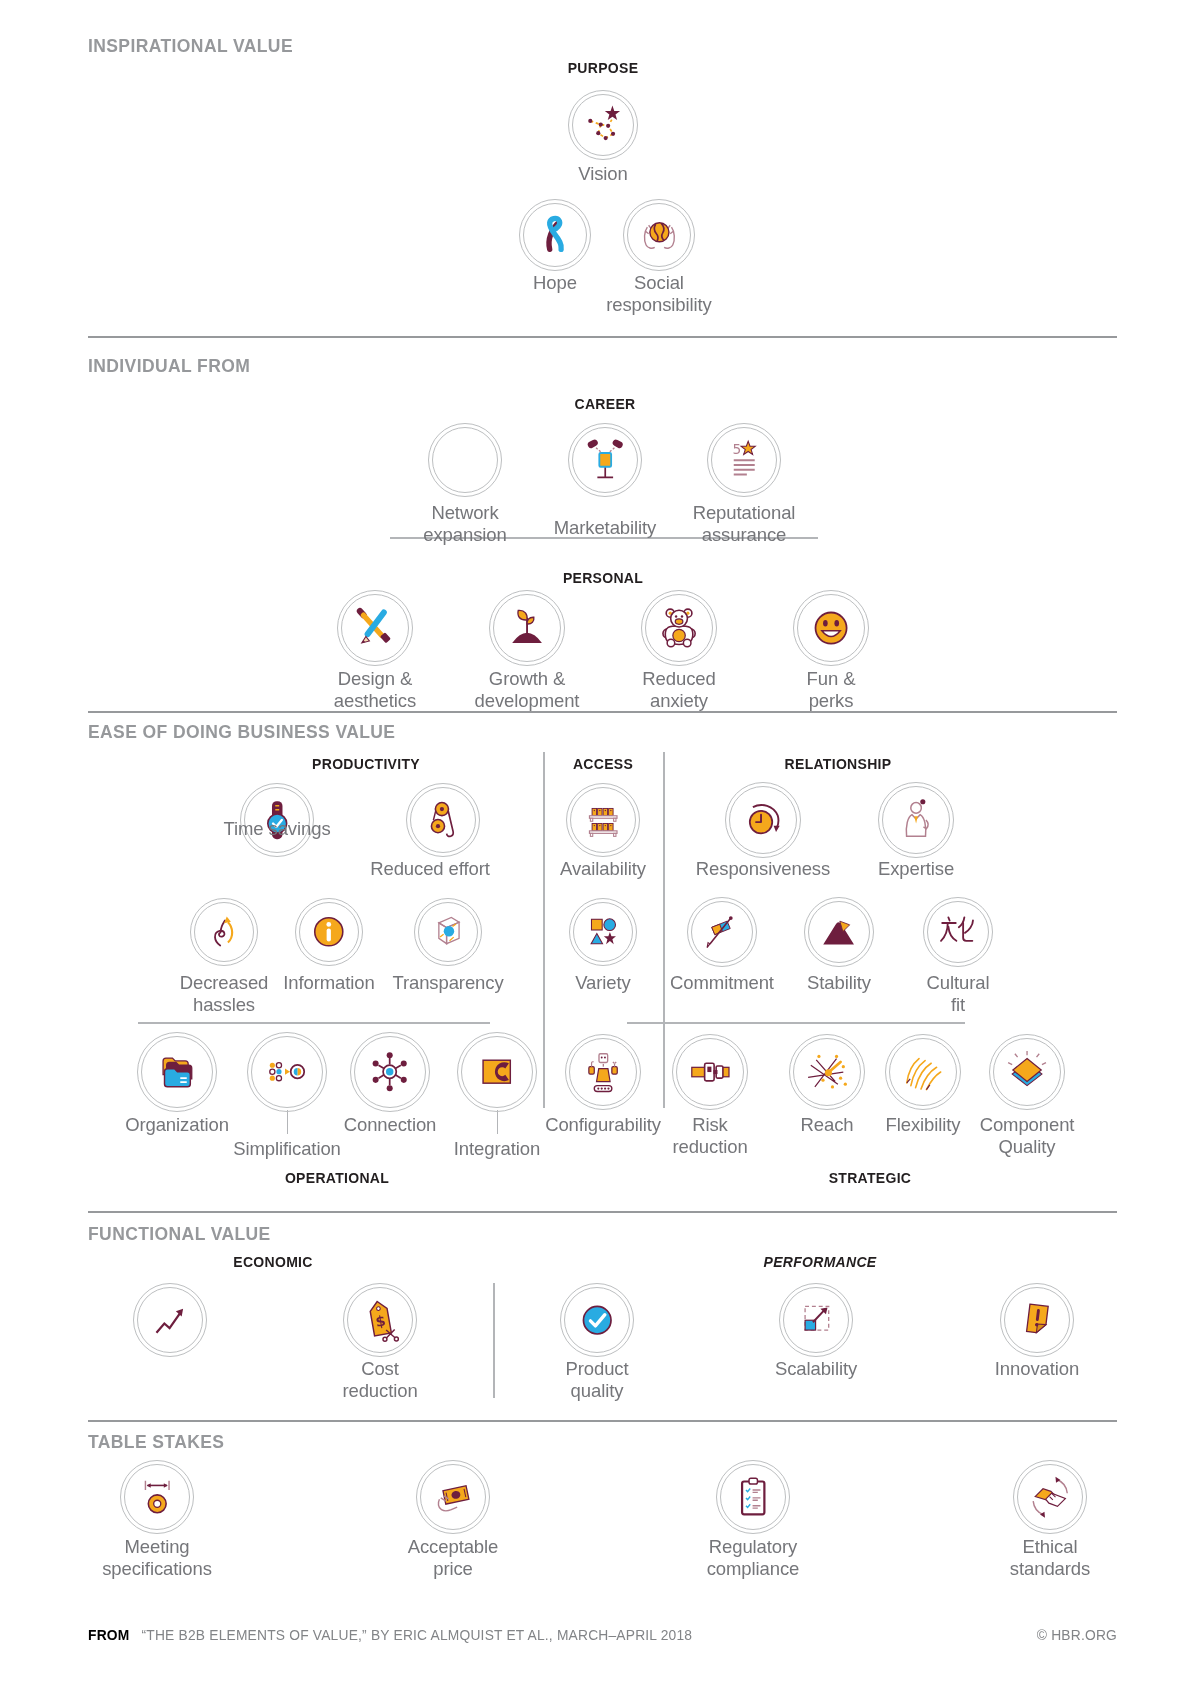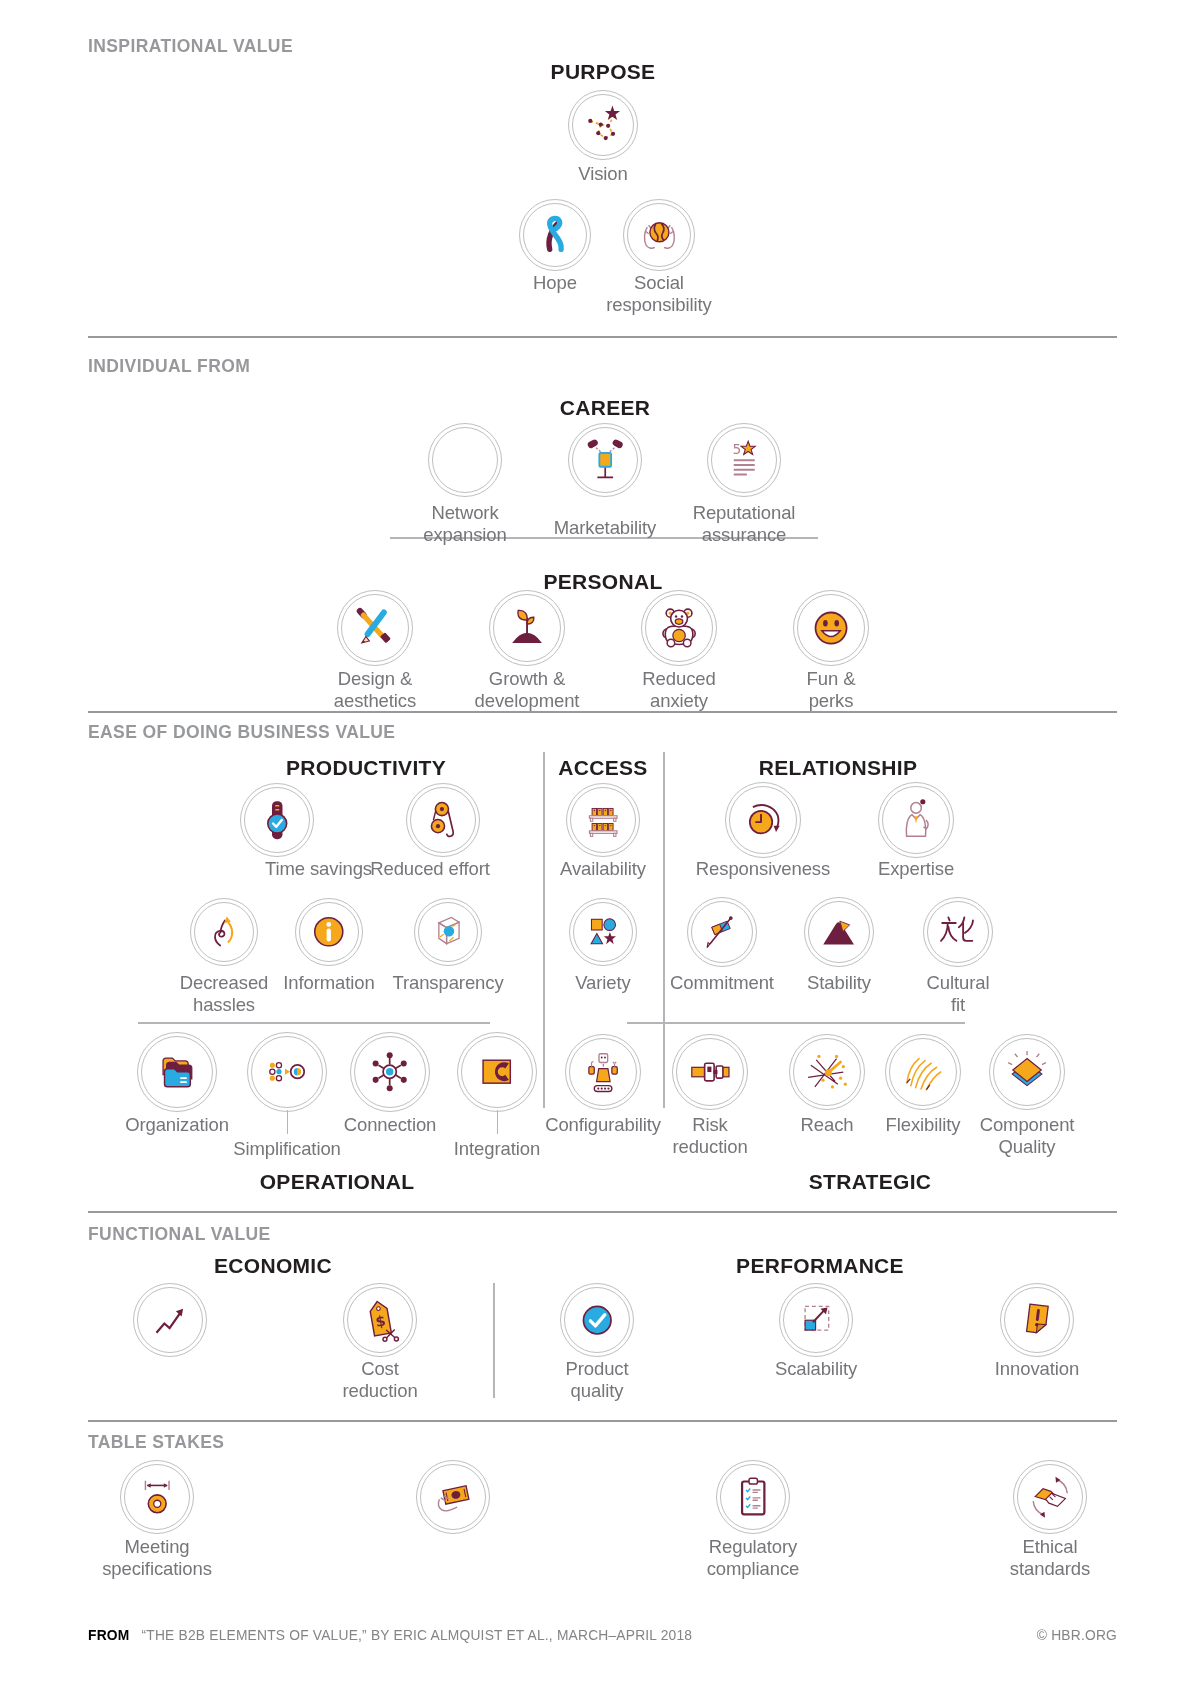--- a/index.html
+++ b/index.html
@@ -6,21 +6,21 @@
   .canvas{
     position:relative;width:1200px;height:1705px;background:#ffffff;
     font-family:"Liberation Sans","DejaVu Sans",sans-serif;overflow:hidden;
     margin:0 auto;
   }
   .section-label{
     position:absolute;font-size:17.5px;font-weight:700;letter-spacing:.4px;
     color:var(--c-sectionlabel);white-space:nowrap;
   }
   .group-title{
-    position:absolute;transform:translateX(-50%);font-size:21px;font-weight:700;
+    position:absolute;transform:translateX(-50%);font-size:14px;font-weight:700;
     letter-spacing:.3px;color:var(--c-heading);white-space:nowrap;
   }
   .icon-circle{
     position:absolute;border:1.2px solid var(--c-ring);border-radius:50%;
     display:flex;align-items:center;justify-content:center;background:#fff;box-sizing:border-box;
   }
   .icon-circle::after{
     content:'';position:absolute;inset:-5px;border:1.5px solid var(--c-ring);border-radius:50%;
   }
   .icon-circle svg{width:82%;height:82%;}
@@ -177,21 +177,21 @@
     <div class="group-title" style="left: 337px; top: 1170px;">OPERATIONAL</div>
     <div class="group-title" style="left: 870px; top: 1170px;">STRATEGIC</div>
     <div class="icon-circle" style="left: 244px; top: 787px; width: 66px; height: 66px;">
       <svg viewBox="0 0 40 40">
         <rect x="16" y="5.5" width="8" height="29" rx="3.6" fill="#6e1e3e"></rect>
         <path d="M18.5 9 H21.5 M18.5 12 H21.5" stroke="#f5a81c" stroke-width="1.1"></path>
         <circle cx="20" cy="22.5" r="7.2" fill="#29abe2" stroke="#6e1e3e" stroke-width="1.2"></circle>
         <path d="M16.8 22.5 L19.3 25 L23.5 19.8" stroke="#fff" stroke-width="1.8" fill="none" stroke-linecap="round" stroke-linejoin="round"></path>
       </svg>
     </div>
-    <div class="item-label" style="left: 277px; top: 858px; text-align: right;">Time savings</div>
+    <div class="item-label" style="left: 277px; top: 818px;">Time savings</div>
     <div class="icon-circle" style="left: 410px; top: 787px; width: 66px; height: 66px;">
       <svg viewBox="0 0 40 40">
         <path d="M14.2 13 L12.5 20" stroke="#6e1e3e" stroke-width="1.1" fill="none"></path>
         <circle cx="19" cy="11.5" r="5" fill="#f5a81c" stroke="#6e1e3e" stroke-width="1.2"></circle>
         <circle cx="19" cy="11.5" r="1.6" fill="#6e1e3e"></circle>
         <circle cx="16" cy="24.5" r="5" fill="#f5a81c" stroke="#6e1e3e" stroke-width="1.2"></circle>
         <circle cx="16" cy="24.5" r="1.6" fill="#6e1e3e"></circle>
         <path d="M23.8 13 L27.5 28.5 Q28.2 31.5 25.7 32.2 Q23 32.9 22.6 30.2" stroke="#6e1e3e" stroke-width="1.3" fill="none"></path>
       </svg>
     </div>
@@ -432,21 +432,21 @@
         <polygon points="20,10 30.5,18.5 20,27 9.5,18.5" fill="#f5a81c" stroke="#6e1e3e" stroke-width=".9"></polygon>
         <g stroke="#b2808f" stroke-width="1">
           <path d="M20 4.5 V7.5 M11 6.5 L13 9 M29 6.5 L27 9 M6 13 L9 14.5 M34 13 L31 14.5"></path>
         </g>
       </svg>
     </div>
     <div class="item-label" style="left: 1027px; top: 1114px;">Component
 Quality</div>
     <div class="section-label" style="left: 88px; top: 1224px;">FUNCTIONAL VALUE</div>
     <div class="group-title" style="left: 273px; top: 1254px;">ECONOMIC</div>
-    <div class="group-title" style="left: 820px; top: 1254px;">PERFORMANCE</div>
+    <div class="group-title" style="left: 820px; top: 1254px; font-style: italic;">PERFORMANCE</div>
     <div class="icon-circle" style="left: 137px; top: 1287px; width: 66px; height: 66px;">
       <svg viewBox="0 0 40 40">
         <path d="M9.5 29.5 L15.5 22.5 L19.5 26 L27.5 14.5" stroke="#6e1e3e" stroke-width="1.7" fill="none"></path>
         <polygon points="24.3,13.2 29.8,11.2 28.7,17.2" fill="#6e1e3e"></polygon>
       </svg>
     </div>
     <div class="icon-circle" style="left: 347px; top: 1287px; width: 66px; height: 66px;">
       <svg viewBox="0 0 40 40">
         <g transform="rotate(-10 20 19)">
           <path d="M20 5.5 L26.5 12 V31 H13.5 V12 Z" fill="#f5a81c" stroke="#6e1e3e" stroke-width="1.1"></path>
@@ -506,20 +506,22 @@
     <div class="icon-circle" style="left: 420px; top: 1464px; width: 66px; height: 66px;">
       <svg viewBox="0 0 40 40">
         <g transform="rotate(-12 22 18)">
           <rect x="13" y="13" width="18" height="10.5" fill="#f5a81c" stroke="#6e1e3e" stroke-width="1"></rect>
           <ellipse cx="22" cy="18.2" rx="3.4" ry="3" fill="#6e1e3e"></ellipse>
           <path d="M15 15 v6.5 M29 15 v6.5" stroke="#6e1e3e" stroke-width=".8"></path>
         </g>
         <path d="M9.5 21.5 C8 24.5 8.5 28 11 29.5 C13 30.7 16 30.5 18.5 29.5 L23 27.5 M10.5 20.5 L14.5 23 M13 19 L16.5 21.5" stroke="#b2808f" stroke-width="1.1" fill="none"></path>
       </svg>
     </div>
+    <div class="item-label" style="left: 453px; top: 1536px;">Acceptable
+price</div>
     <div class="icon-circle" style="left: 720px; top: 1464px; width: 66px; height: 66px;">
       <svg viewBox="0 0 40 40">
         <rect x="11.5" y="8" width="17" height="25" rx="1.5" fill="#fff" stroke="#6e1e3e" stroke-width="1.7"></rect>
         <rect x="16.8" y="5.5" width="6.4" height="4.4" rx="1.4" fill="#fff" stroke="#6e1e3e" stroke-width="1.1"></rect>
         <path d="M14.5 14.5 l1.2 1.3 2 -2.4 M14.5 20.5 l1.2 1.3 2 -2.4 M14.5 26.5 l1.2 1.3 2 -2.4" stroke="#29abe2" stroke-width="1.1" fill="none"></path>
         <path d="M19.5 14.5 H25.5 M19.5 16.3 H23.5 M19.5 20.5 H25.5 M19.5 22.3 H23.5 M19.5 26.5 H25.5 M19.5 28.3 H23.5" stroke="#b2808f" stroke-width="1.1"></path>
       </svg>
     </div>
     <div class="item-label" style="left: 753px; top: 1536px;">Regulatory
 compliance</div>

